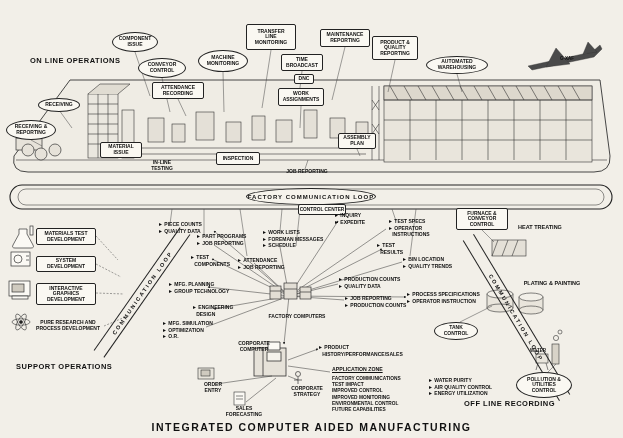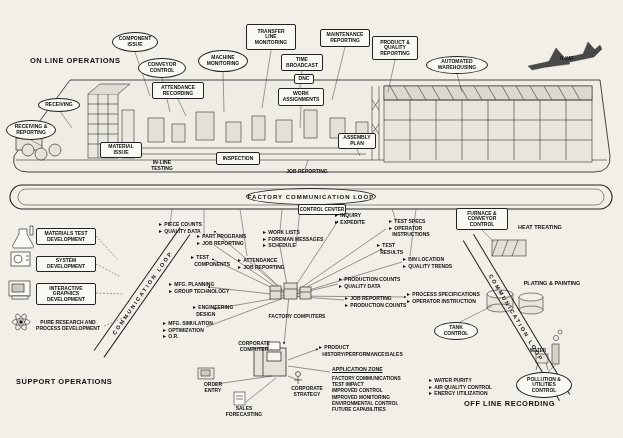--- a/index.html
+++ b/index.html
@@ -286,21 +286,21 @@
     </g>
     <g stroke="#444" stroke-width="0.5" stroke-dasharray="2,1.5">
       <line x1="96" y1="236" x2="118" y2="260"></line>
       <line x1="96" y1="264" x2="121" y2="277"></line>
       <line x1="96" y1="293" x2="124" y2="294"></line>
       <line x1="104" y1="326" x2="130" y2="315"></line>
     </g>
   </svg>
 
   <div class="zone" style="left:30px; top:56px;">ON LINE OPERATIONS</div>
-  <div class="zone" style="left:16px; top:377px;">SUPPORT OPERATIONS</div>
+  <div class="zone" style="left:16px; top:362px;">SUPPORT OPERATIONS</div>
   <div class="zone" style="left:464px; top:399px;">OFF LINE RECORDING</div>
 
   <div class="lbl tiny" style="left:552px; top:56px; width:30px;">G-XAF</div>
 
   <div class="ell" style="left:38px; top:98px; width:42px; height:14px;">RECEIVING</div>
   <div class="ell" style="left:6px; top:120px; width:50px; height:20px;">RECEIVING &amp;
 REPORTING</div>
   <div class="ell" style="left:112px; top:32px; width:46px; height:20px;">COMPONENT
 ISSUE</div>
   <div class="ell" style="left:138px; top:58px; width:48px; height:20px;">CONVEYOR
@@ -411,14 +411,15 @@
 CONTROL</div>
   <div class="lbl" style="left:512px; top:224px; width:56px; font-size:5.5px;">HEAT TREATING</div>
   <div class="lbl" style="left:522px; top:280px; width:60px; font-size:5.5px;">PLATING &amp; PAINTING</div>
   <div class="ell" style="left:434px; top:322px; width:44px; height:18px;">TANK
 CONTROL</div>
   <div class="lbl tiny" style="left:526px; top:348px; width:24px;">WATER</div>
   <div class="ell" style="left:516px; top:372px; width:56px; height:26px;">POLLUTION &amp;
 UTILITIES
 CONTROL</div>
 
+  <div class="title">INTEGRATED COMPUTER AIDED MANUFACTURING</div>
 
 </div>
 
 </body></html>

